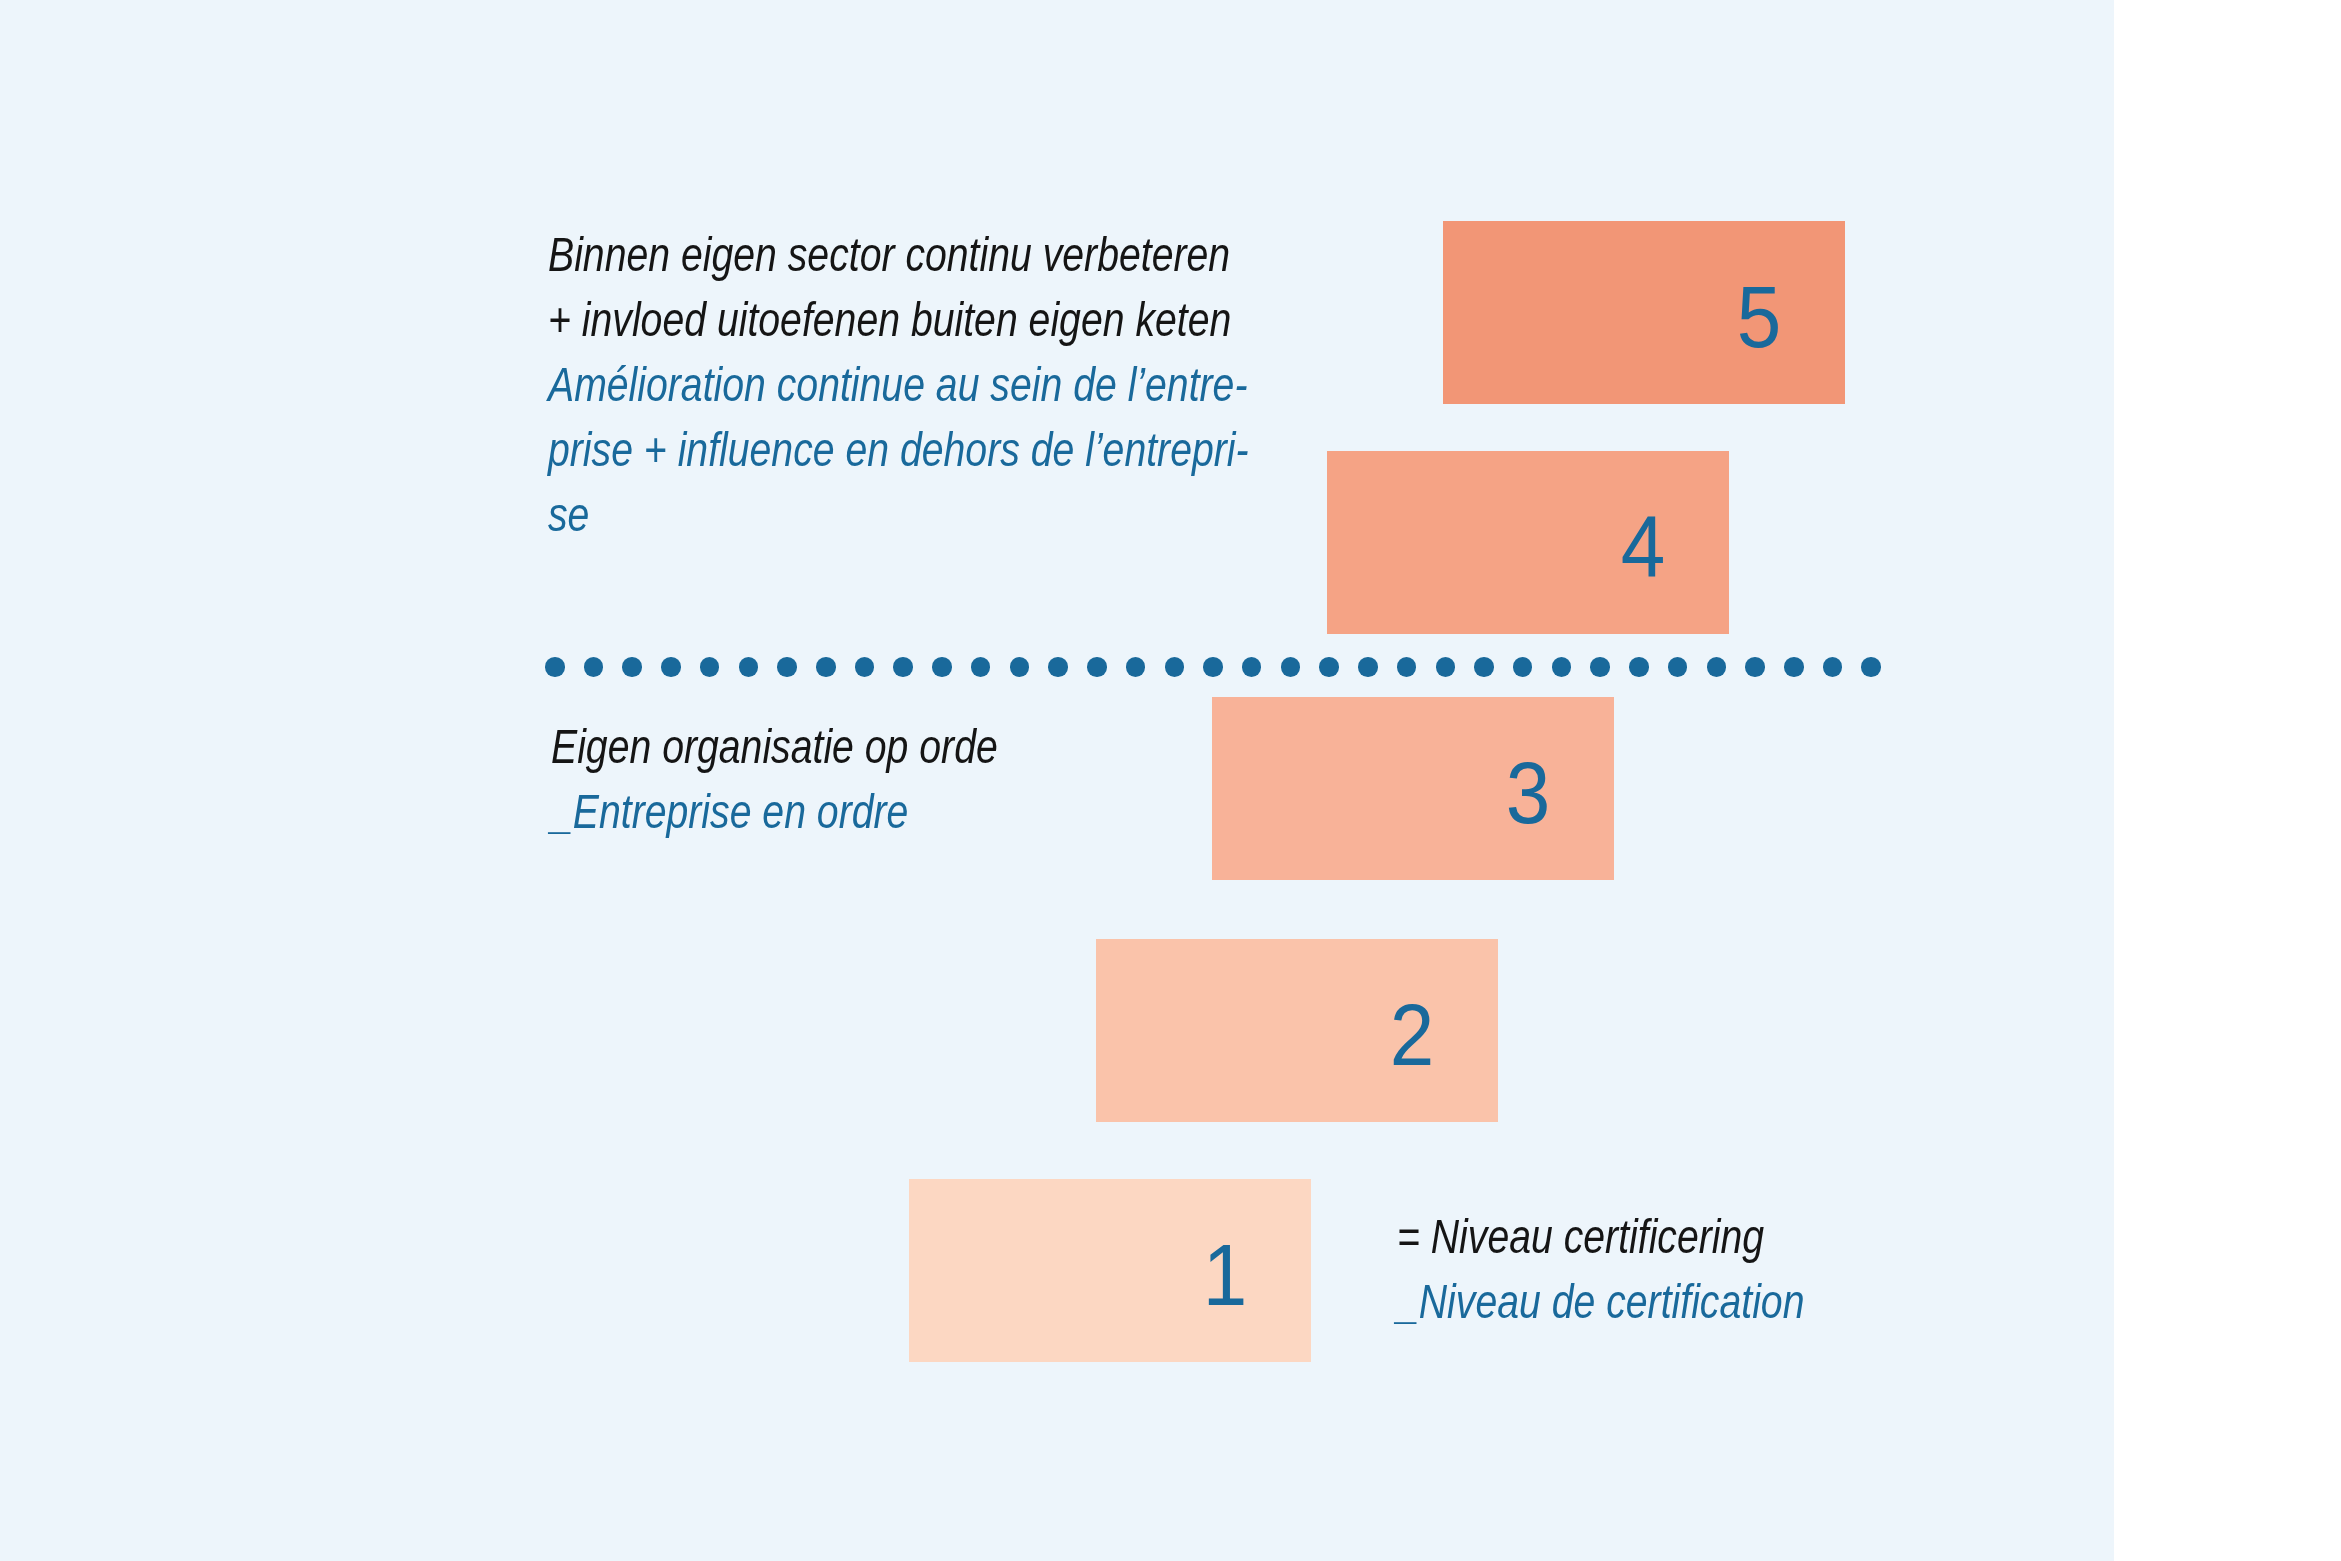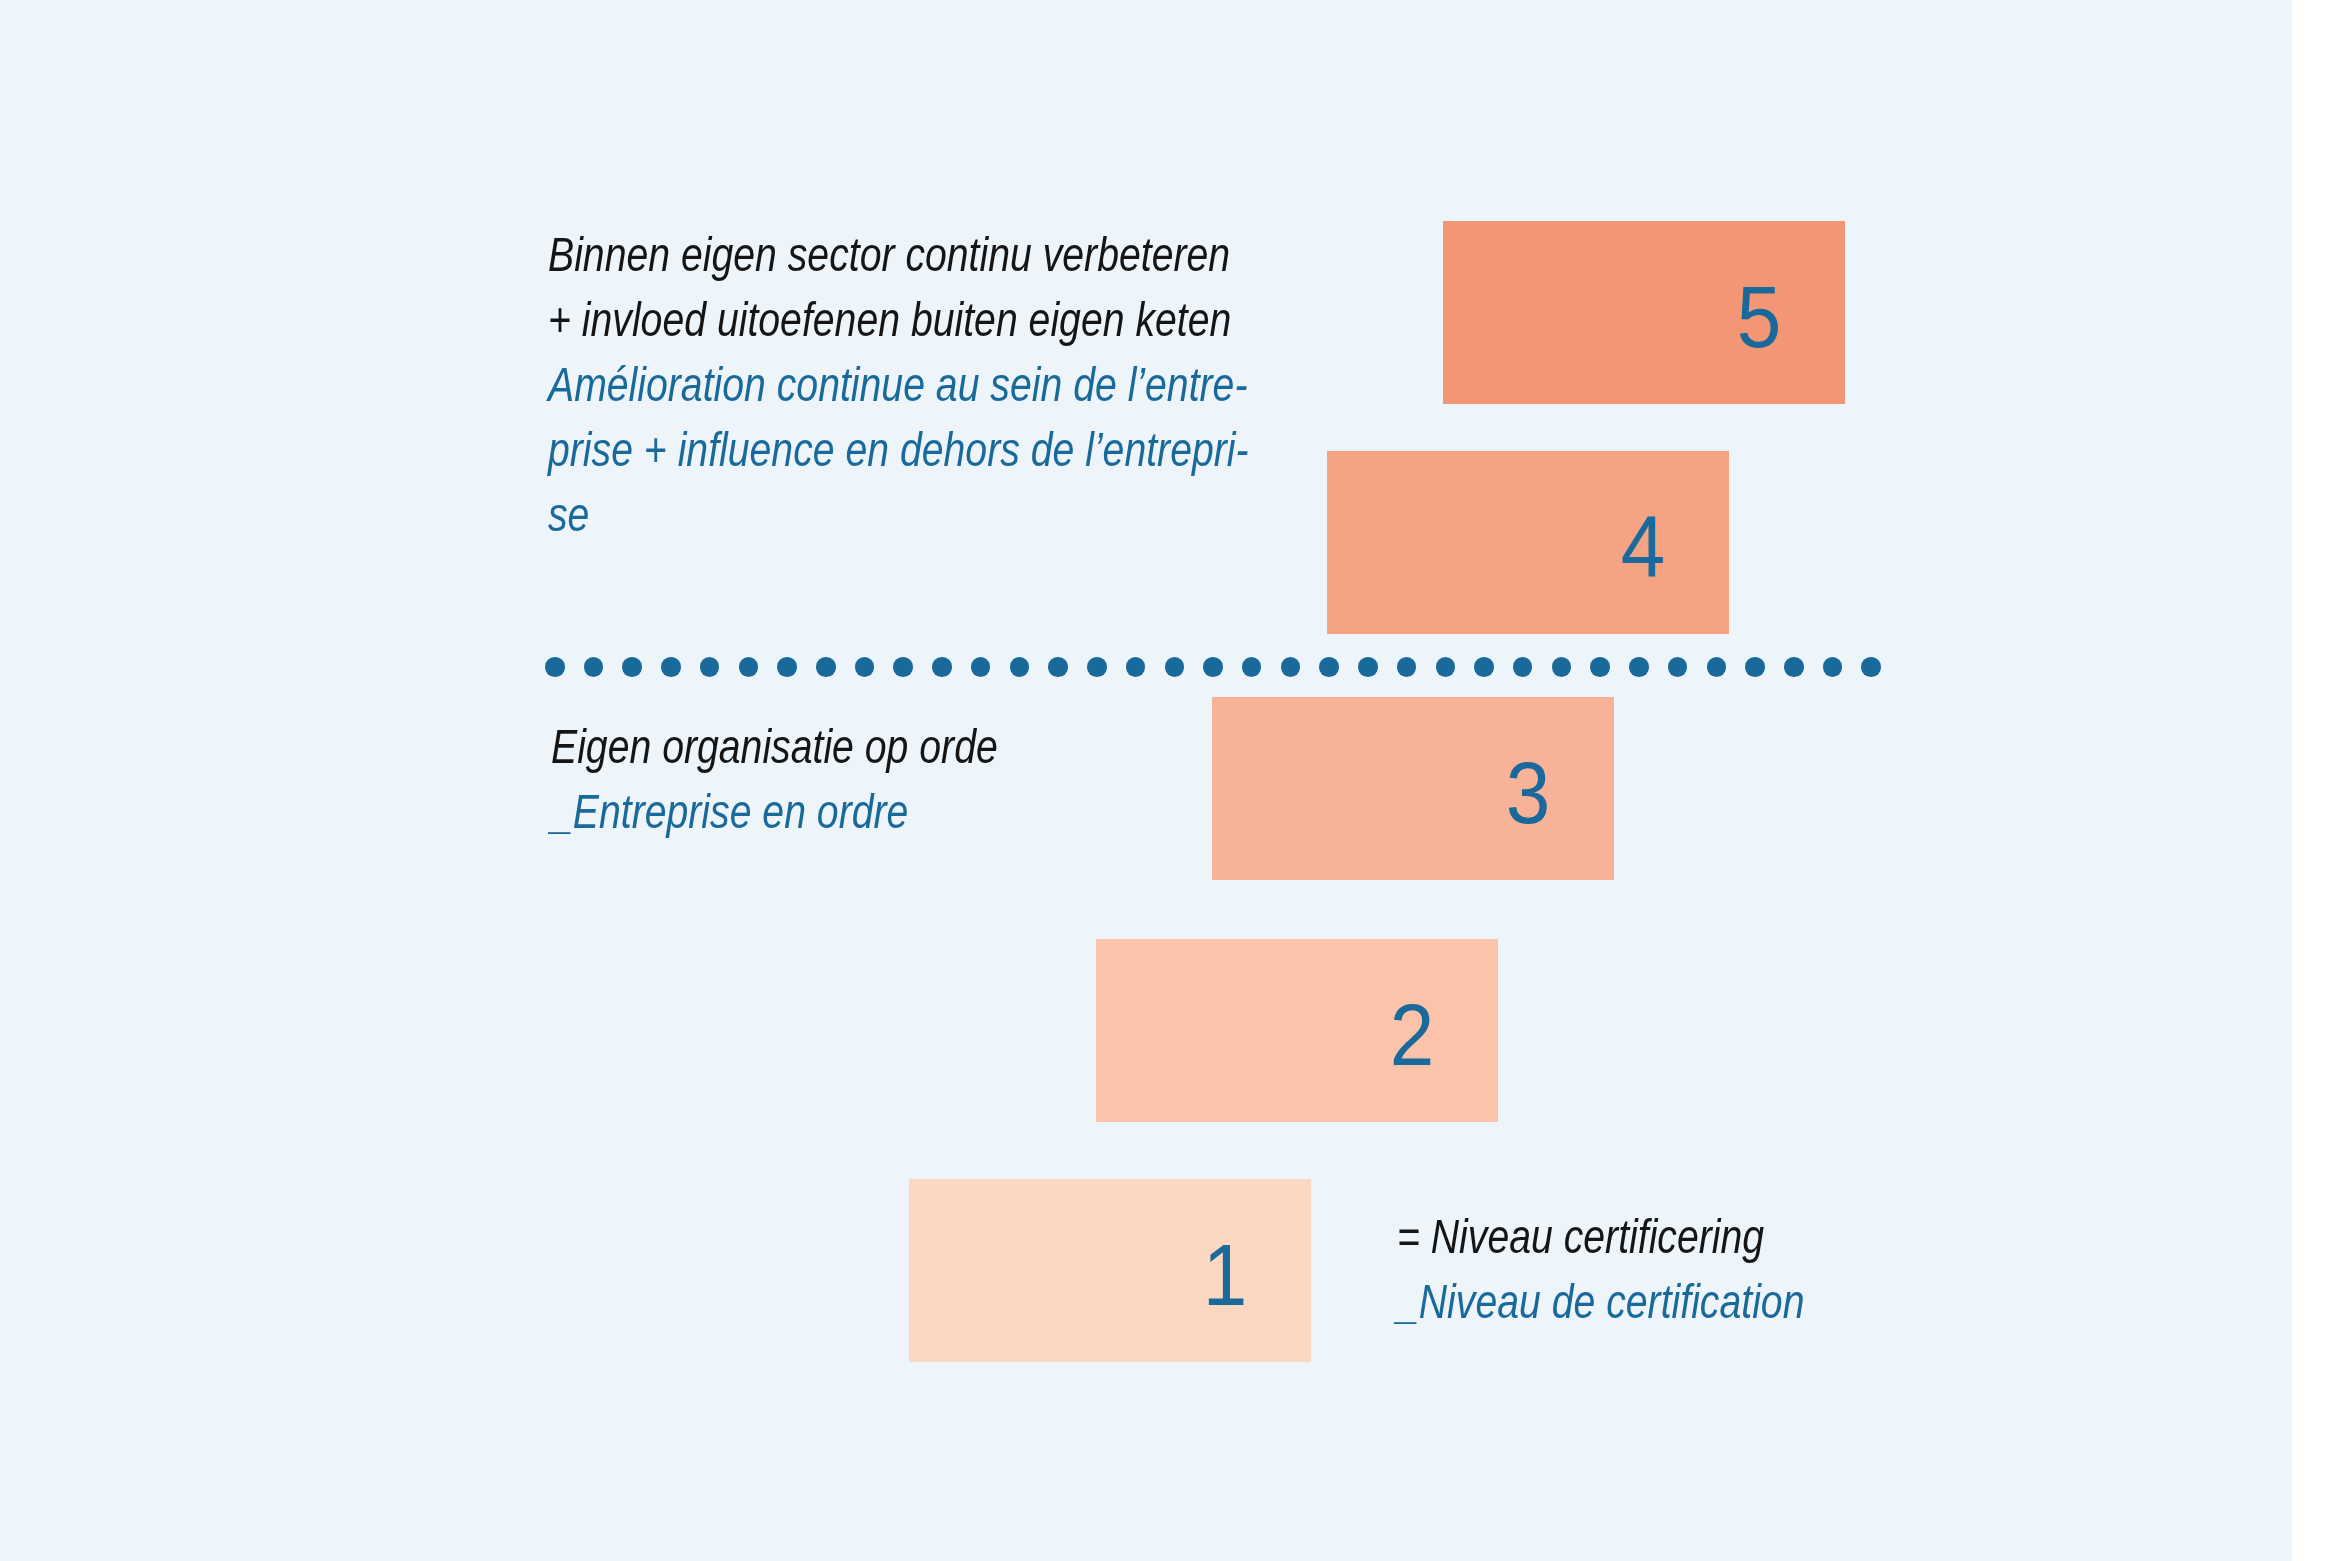--- a/index.html
+++ b/index.html
@@ -1,21 +1,21 @@
 <!DOCTYPE html>
 <html style="--bg: #edf5fb; --teal: #19699b; --ink: #151515;font-size:12.5px"><head>
 <meta charset="utf-8">
 <style>
   html, body {
     margin: 0;
     padding: 0;
   }
   .canvas {
     position: relative;
-    width: 2292px;
+    width: 2114px;
     height: 1561px;
     background: var(--bg, #edf5fb);
     overflow: hidden;
     font-family: "Liberation Sans", "DejaVu Sans", sans-serif;
   }
 
   
   .caption {
     position: absolute;
     font-style: italic;

